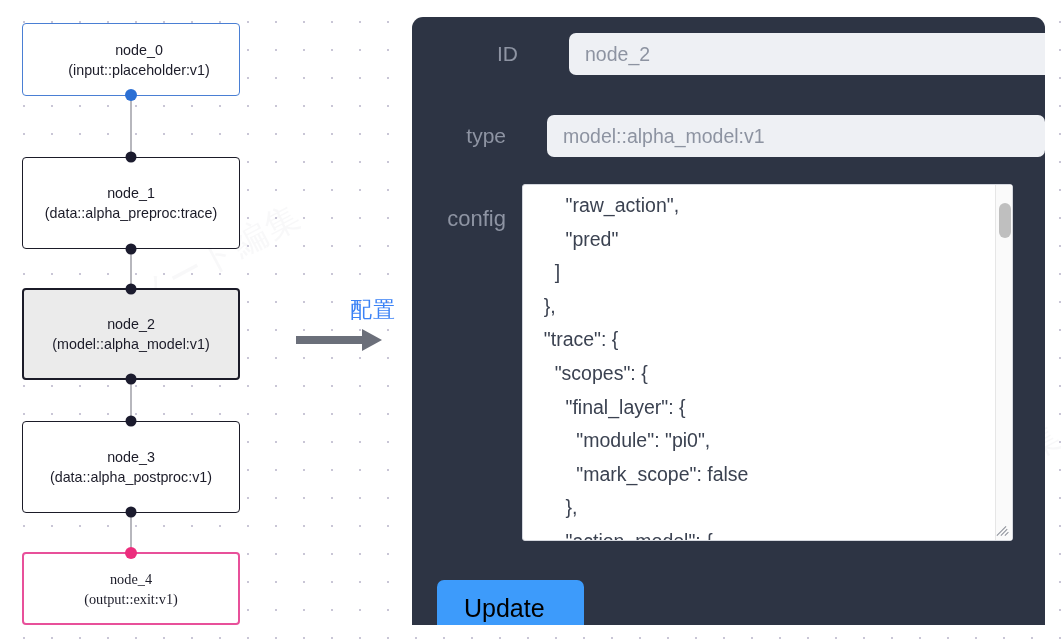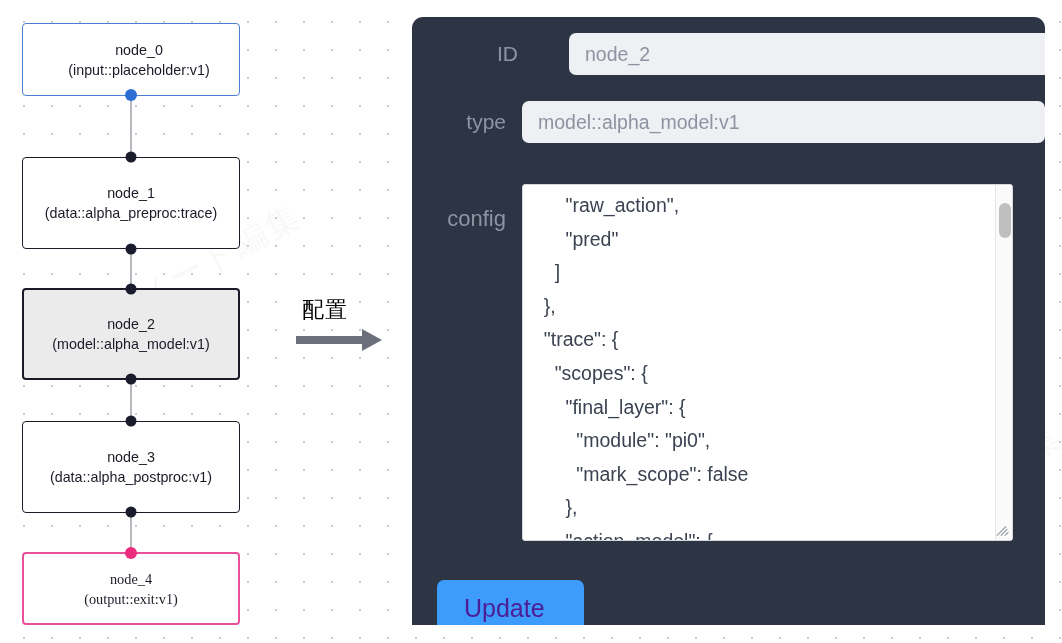--- a/index.html
+++ b/index.html
@@ -85,23 +85,23 @@
     background: #1b1b2e;
     transform: translate(-50%, -50%);
   }
   .port.blue { background: #2b6fd4; width: 12px; height: 12px; }
   .port.pink { background: #ec2d7d; width: 12px; height: 12px; }
 
   
   #arrow-group { position: absolute; left: 296px; top: 295px; width: 100px; }
   #arrow-label {
     font-size: 22px;
-    color: #000000;
+    color: #3b82f6;
     font-family: Liberation Mono, monospace;
-    text-align: left;
+    text-align: right;
     padding-left: 6px;
     letter-spacing: 1px;
   }
   #arrow-shape {
     position: relative;
     margin-top: 4px;
     height: 22px;
   }
   #arrow-shape .shaft {
     position: absolute;
@@ -154,21 +154,21 @@
     color: #8d93a1;
     font-size: 19.5px;
     font-family: "Liberation Sans", sans-serif;
     padding: 0 16px;
     box-sizing: border-box;
     outline: none;
   }
   .field-input::placeholder { color: #9aa0ad; }
 
   #row-id     { position: absolute; left: 12px; top: 16px;  width: 633px; gap: 35px; }
-  #row-type   { position: absolute; left: 0; top: 84px;  width: 633px; }
+  #row-type   { position: absolute; left: 0; top: 98px;  width: 633px; gap: 25px; }
   #row-config { position: absolute; left: 0; top: 167px; width: 633px; display: flex; align-items: flex-start; }
 
   #config-label {
     width: 110px; min-width: 110px;
     text-align: right;
     color: #8e94a3;
     font-size: 22px;
     padding-right: 16px;
     padding-top: 22px;
     box-sizing: border-box;
@@ -230,21 +230,21 @@
   }
   #config-resize i:nth-child(1) { left: 2px;  bottom: 3px;  width: 13px; }
   #config-resize i:nth-child(2) { left: 6px;  bottom: 3px;  width: 9px;  }
   #config-resize i:nth-child(3) { left: 10px; bottom: 3px;  width: 5px;  }
 
   #update-button {
     position: absolute;
     left: 25px; top: 563px;
     width: 147px; height: 55px;
     background: #3d9bfb;
-    color: #4c1d95;
+    color: #000000;
     border: none;
     border-radius: 7px 7px 0 0;
     font-size: 25px;
     font-family: "Liberation Sans", sans-serif;
     text-align: left;
     padding-left: 27px;
     cursor: pointer;
     line-height: 50px;
   }
 </style>

